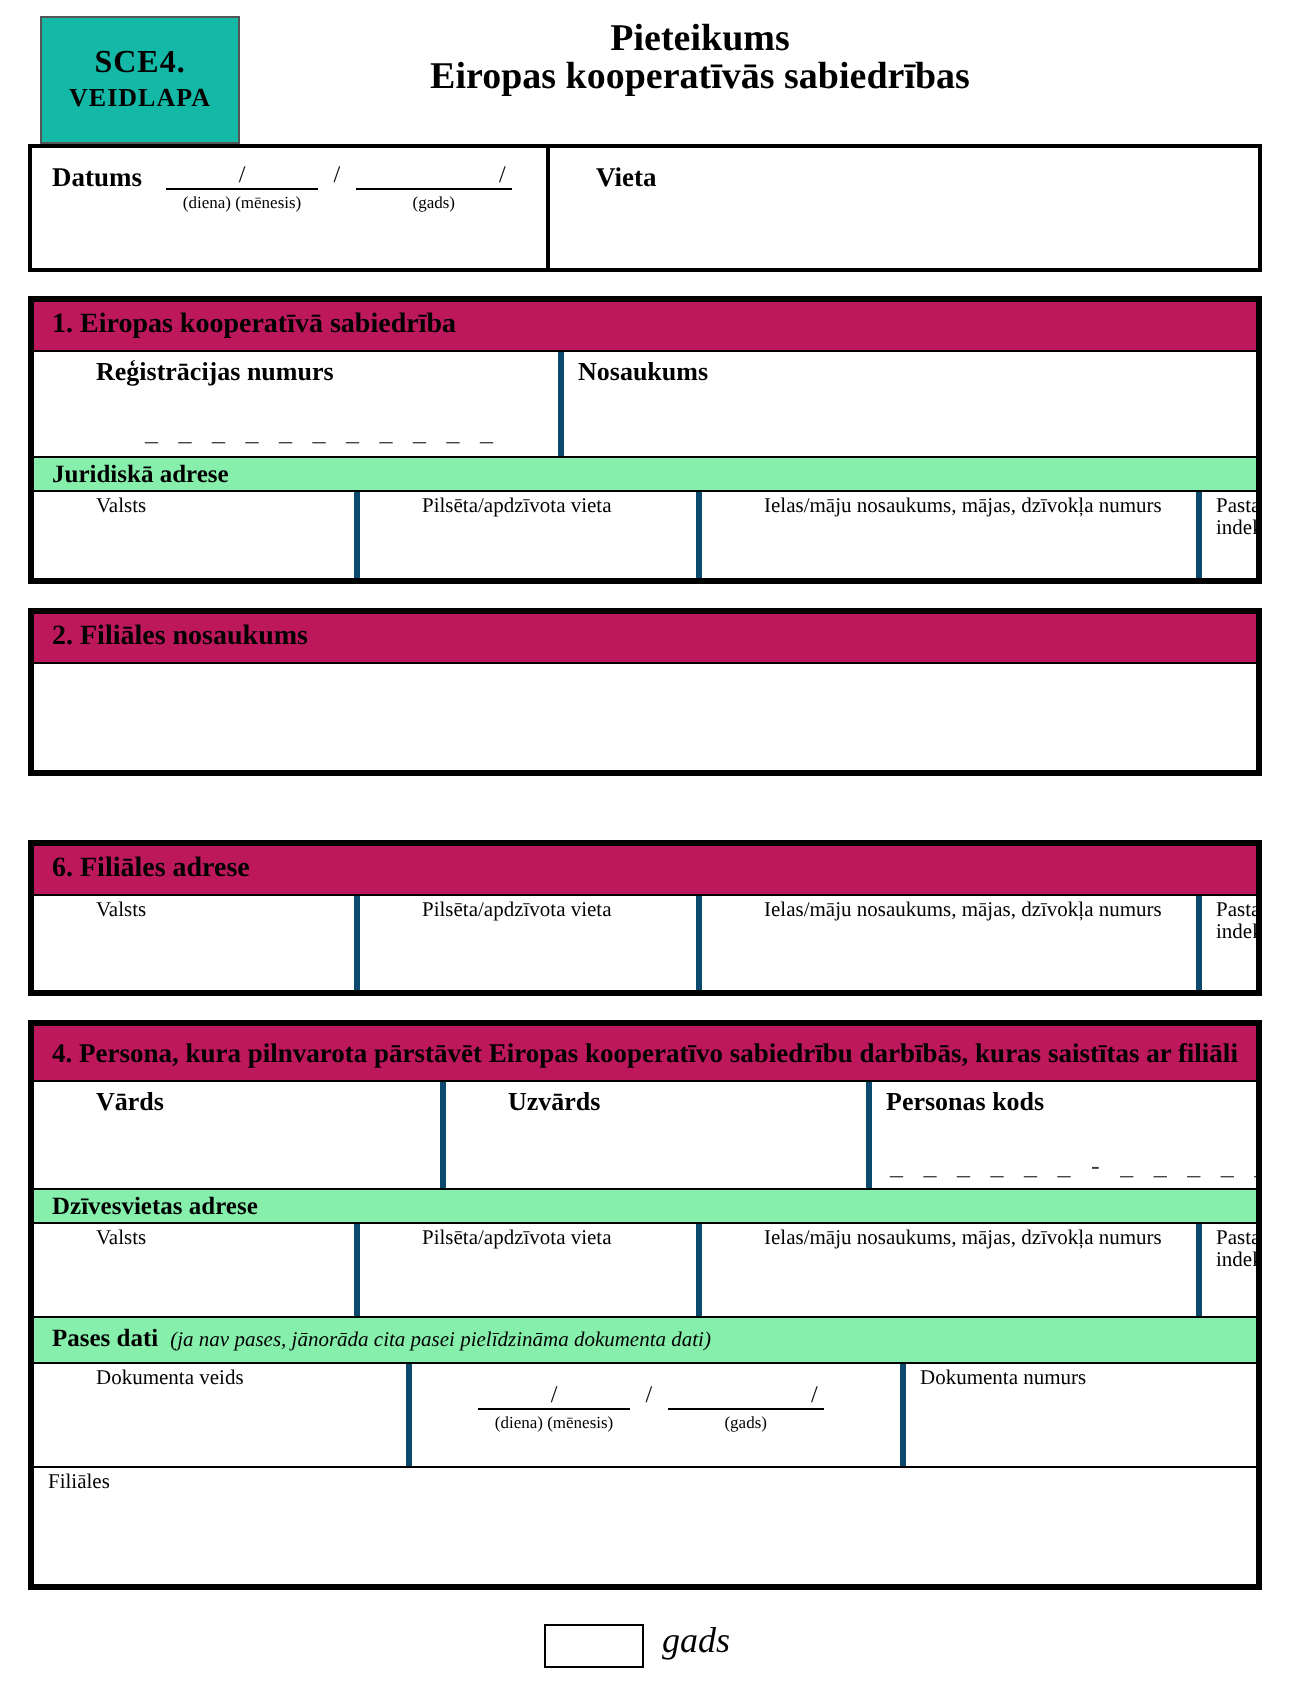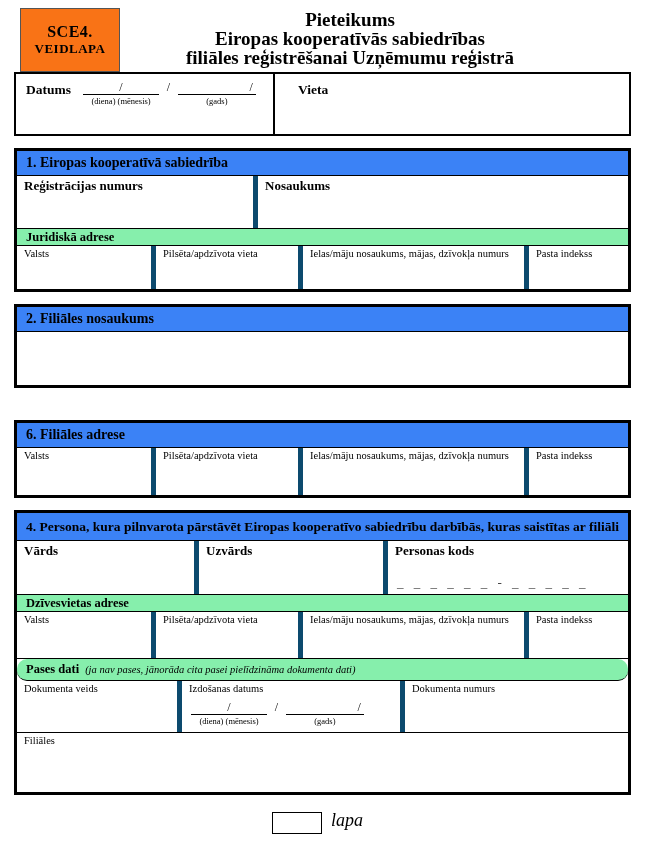--- a/index.html
+++ b/index.html
@@ -2,21 +2,21 @@
 <html><head>
 <meta charset="utf-8">
 <style>
   * { margin:0; padding:0; box-sizing:border-box; }
   html,body { background:#ffffff; }
   body { font-family:"Liberation Serif","DejaVu Serif",serif; color:#000; }
   .page { position:relative; width:645px; height:843px; background:#fff; overflow:hidden; }
 
   
   .sce-box { position:absolute; left:20px; top:8px; width:100px; height:64px;
-             border:1px solid #555; background:#f97316; text-align:center;
+             border:1px solid #555; background:#14b8a6; text-align:center;
              display:flex; flex-direction:column; justify-content:center; }
   .sce-box .l1 { font-weight:bold; font-size:16px; letter-spacing:.5px; }
   .sce-box .l2 { font-weight:bold; font-size:13px; letter-spacing:.5px; }
 
   
   .title-block { position:absolute; left:124px; top:10px; width:452px; text-align:center;
                  font-weight:bold; font-size:19px; line-height:19px; }
 
   
   .tbox { position:absolute; left:14px; width:617px; border:3px solid #000; background:#fff;
@@ -31,28 +31,28 @@
 
   
   .dateblank { display:inline-block; vertical-align:top; margin-left:8px; font-size:11px; }
   .dseg { display:inline-block; text-align:center; vertical-align:top; }
   .dline { display:block; border-bottom:1px solid #000; font-size:12px; height:15px; line-height:15px; }
   .dline.year { text-align:right; padding-right:3px; }
   .dlabels { display:block; font-size:8.5px; white-space:nowrap; padding-top:1px; }
   .dmid { display:inline-block; font-size:12px; vertical-align:top; margin:0 5px; line-height:15px; }
 
   
-  .sec-header { background:#3b82f6; border-bottom:1px solid #000; padding:2px 9px;
+  .sec-header { background:#be185d; border-bottom:1px solid #000; padding:2px 9px;
                 font-weight:bold; font-size:14px; line-height:20px; }
   .sub-header { background:#86efac; border-bottom:1px solid #000; padding:0 9px;
                 font-weight:bold; font-size:12.5px; line-height:16px; }
   .frow { display:flex; flex-direction:row; border-bottom:1px solid #000; }
   .frow.last { border-bottom:none; flex:1; }
   .fcell { padding:2px 7px; overflow:hidden; }
-  .fcell.bord { border-right:5px solid #0c4a6e; }
+  .fcell.bord { border-right:3px solid #0c4a6e;margin-left:24px; }
   .biglabel { font-weight:bold; font-size:13px; }
   .smlabel { font-size:10.5px; }
   .blankline { color:#3a3a3a; font-size:13px; word-spacing:5px; letter-spacing:1px; white-space:nowrap; }
 
   
   .s1 { top:148px; height:144px; }
   .s1 .hrow { height:53px; }
   .s2 { top:304px; height:84px; }
   .s3 { top:420px; height:78px; }
   .s4 { top:510px; height:285px; }
@@ -67,21 +67,21 @@
 
   .p-c1 { width:182px; }
   .p-c2 { width:189px; }
   .p-c3 { flex:1; }
   .pkblank { margin-top:16px; padding-left:2px; }
 
   .pd-c1 { width:165px; }
   .pd-c2 { width:223px; }
   .pd-c3 { flex:1; }
   .pd-note { font-style:italic; font-weight:normal; font-size:10.5px; margin-left:6px; }
-  .pases-header { line-height:21px;border-radius:10px; }
+  .pases-header { line-height:21px; }
   .s4 .row-names { height:54px; }
   .s4 .row-addr { height:47px; }
   .s4 .row-pases { height:52px; }
   .s4 .sec-header { font-size:13.5px; line-height:19px; padding-top:4px; padding-bottom:4px; }
 
   
   .page-box { position:absolute; left:272px; top:812px; width:50px; height:22px; border:1px solid #000; }
   .page-word { position:absolute; left:331px; top:810px; font-style:italic; font-size:18px; }
 </style>
 </head>
@@ -90,21 +90,20 @@
 <div class="page">
 
   <div class="sce-box">
     <div class="l1">SCE4.</div>
     <div class="l2">VEIDLAPA</div>
   </div>
 
   <div class="title-block">
     <div>Pieteikums</div>
     <div>Eiropas kooperatīvās sabiedrības</div>
-    <div>filiāles reģistrēšanai Uzņēmumu reģistrā</div>
   </div>
 
   <div class="dv-table">
     <div class="dv-date">
       <span class="blabel">Datums</span>
       <span class="dateblank">
         <span class="dseg">
           <span class="dline" style="width:76px"><span>/</span></span>
           <span class="dlabels"><span>(diena)</span> <span>(mēnesis)</span></span>
         </span>
@@ -118,20 +117,21 @@
     <div class="dv-place">
       <span class="blabel">Vieta</span>
     </div>
   </div>
 
   <div class="tbox s1">
     <div class="sec-header">1. Eiropas kooperatīvā sabiedrība</div>
     <div class="frow hrow">
       <div class="fcell bord regcell">
         <div class="biglabel">Reģistrācijas numurs</div>
+        <div class="blankline regblank">_ _ _ _ _ _ _ _ _ _ _</div>
       </div>
       <div class="fcell" style="flex:1">
         <div class="biglabel">Nosaukums</div>
       </div>
     </div>
     <div class="sub-header">Juridiskā adrese</div>
     <div class="frow last">
       <div class="fcell bord addr-c1 smlabel">Valsts</div>
       <div class="fcell bord addr-c2 smlabel">Pilsēta/apdzīvota vieta</div>
       <div class="fcell bord addr-c3 smlabel">Ielas/māju nosaukums, mājas, dzīvokļa numurs</div>
@@ -179,21 +179,20 @@
       <div class="fcell addr-c4 smlabel">Pasta indekss</div>
     </div>
 
     <div class="sub-header pases-header">
       <span>Pases dati</span><span class="pd-note">(ja nav pases, jānorāda cita pasei pielīdzināma dokumenta dati)</span>
     </div>
 
     <div class="frow row-pases">
       <div class="fcell bord pd-c1 smlabel">Dokumenta veids</div>
       <div class="fcell bord pd-c2">
-        <div class="smlabel">Izdošanas datums</div>
         <span class="dateblank" style="margin-left:2px;margin-top:6px;">
           <span class="dseg">
             <span class="dline" style="width:76px"><span>/</span></span>
             <span class="dlabels"><span>(diena)</span> <span>(mēnesis)</span></span>
           </span>
           <span class="dmid">/</span>
           <span class="dseg">
             <span class="dline year" style="width:78px"><span>/</span></span>
             <span class="dlabels"><span>(gads)</span></span>
           </span>
@@ -201,15 +200,15 @@
       </div>
       <div class="fcell pd-c3 smlabel">Dokumenta numurs</div>
     </div>
 
     <div class="frow last">
       <div class="fcell smlabel" style="flex:1">Filiāles</div>
     </div>
   </div>
 
   <div class="page-box"></div>
-  <div class="page-word">lapa</div>
+  <div class="page-word">gads</div>
 
 </div>
 
 </body></html>

